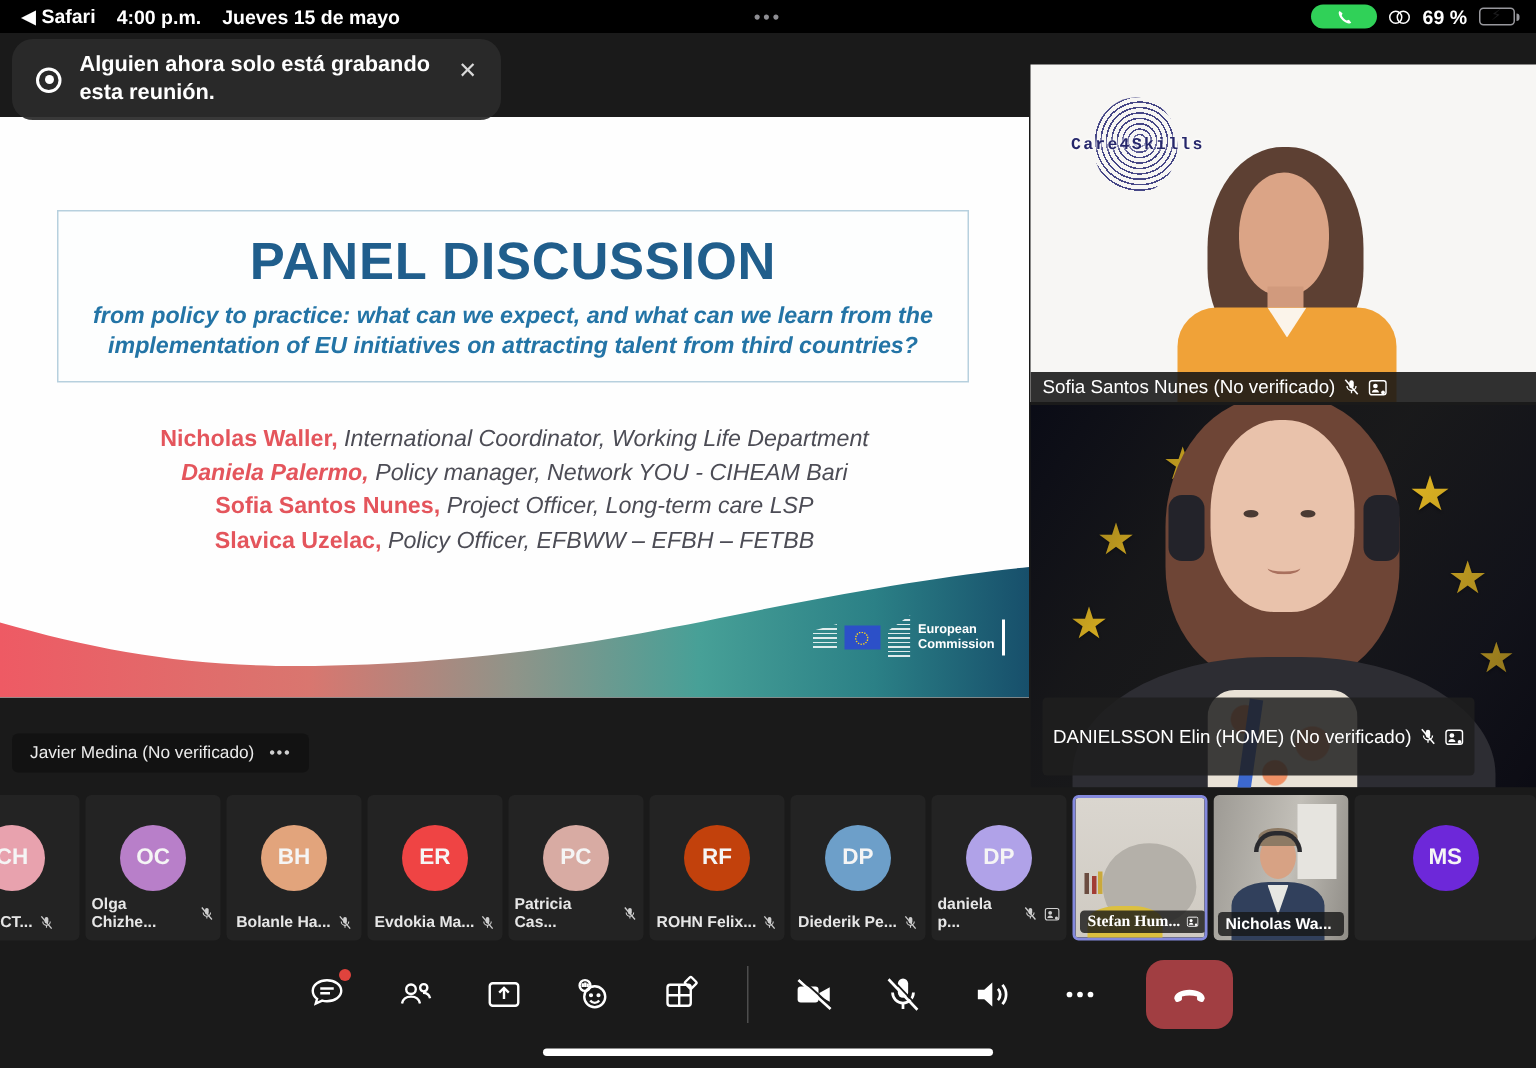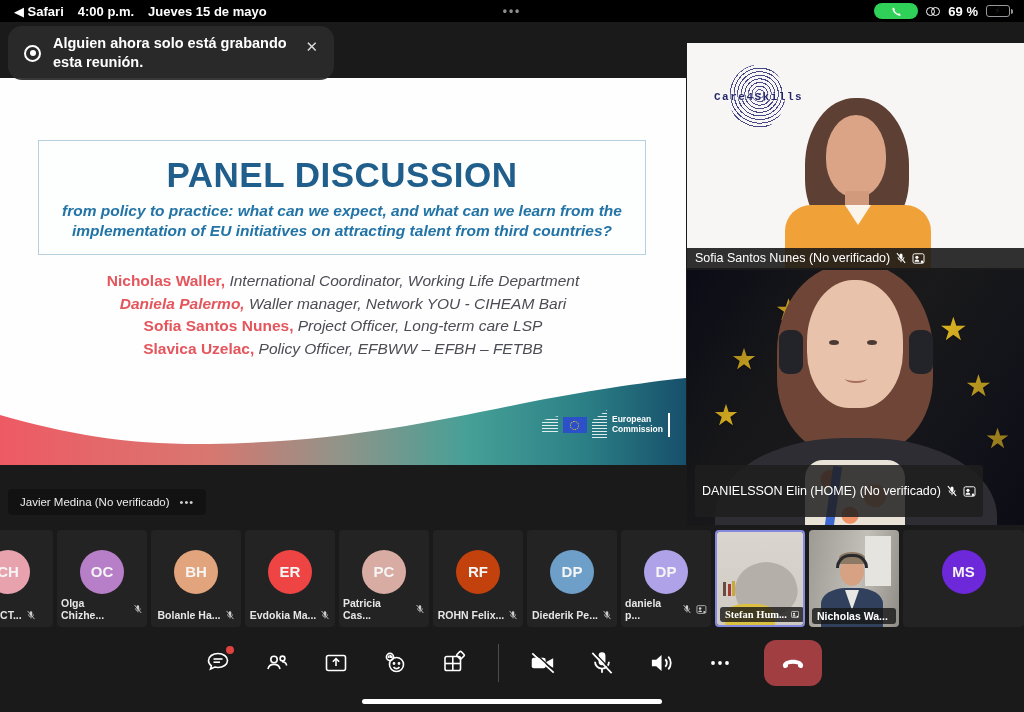--- a/index.html
+++ b/index.html
@@ -32,21 +32,21 @@
   .rec-icon:after { content:""; position:absolute; left:3.5px; top:3.5px; width:6px; height:6px; background:#fff; border-radius:50%; }
   .toast-text { color:#fff; font-size:14.5px; font-weight:600; line-height:1.3; flex:1; }
   .toast-close { color:#d9d9d9; font-size:15px; align-self:flex-start; margin-top:4px; cursor:default; padding:0 4px; background:none; border:none; }
 
   
   .slide { position:absolute; left:0; top:56px; width:686px; height:387px; background:#fefefe; overflow:hidden; }
   .titlebox { position:absolute; left:38px; top:62px; width:608px; height:115px; background:#fdfefe;
     border:1.5px solid #b7d0de; display:flex; flex-direction:column; align-items:center; justify-content:center; gap:6px; }
   .slide-title { font-size:35px; font-weight:800; letter-spacing:.5px; }
   .slide-sub { font-size:15.5px; font-weight:700; font-style:italic; text-align:center; width:560px; line-height:1.25; }
-  .speakers { position:absolute; left:0; top:192px; width:686px; text-align:center; font-size:15.5px; line-height:22.5px; }
+  .speakers { position:absolute; left:0; top:204px; width:686px; text-align:center; font-size:15.5px; line-height:22.5px; }
   .spk-name { font-weight:800; }
   .spk-role { font-style:italic; color:#4c4c55; }
   .wave { position:absolute; left:0; top:300px; width:686px; height:87px; }
   .ec-logo { position:absolute; right:16px; top:332px; display:flex; align-items:center; gap:5px; z-index:5; }
   .hatch { background:repeating-linear-gradient(to bottom, rgba(255,255,255,.85) 0 1px, transparent 1px 3px); }
   .hatch.a { width:16px; height:18px; clip-path:polygon(0 25%,100% 0,100% 100%,0 100%); }
   .hatch.b { width:15px; height:30px; clip-path:polygon(0 35%,100% 0,100% 100%,0 100%); }
   .ec-flag { width:24px; height:16px; background:#2c50c8; display:flex; align-items:center; justify-content:center; }
   .ec-stars { width:9px; height:9px; border:1px dotted #ffd617; border-radius:50%; }
   .ec-text { color:#fff; font-size:8.5px; line-height:1.15; font-weight:600; }
@@ -171,21 +171,21 @@
     <button class="toast-close">✕</button>
   </div>
 
   <div class="slide">
     <div class="titlebox">
       <div class="slide-title" style="color: rgb(32, 94, 140);">PANEL DISCUSSION</div>
       <div class="slide-sub" style="color: rgb(35, 116, 166);">from policy to practice: what can we expect, and what can we learn from the implementation of EU initiatives on attracting talent from third countries?</div>
     </div>
     <div class="speakers">
       <div><span class="spk-name" style="color: rgb(228, 85, 92);">Nicholas Waller,</span><span class="spk-role"> International Coordinator, Working Life Department</span></div>
-      <div><span class="spk-name" style="color: rgb(228, 85, 92); font-style: italic;">Daniela Palermo,</span><span class="spk-role"> Waller manager, Network YOU - CIHEAM Bari</span></div>
+      <div><span class="spk-name" style="color: rgb(228, 85, 92); font-style: italic;">Daniela Palermo,</span><span class="spk-role"> Policy manager, Network YOU - CIHEAM Bari</span></div>
       <div><span class="spk-name" style="color: rgb(228, 85, 92);">Sofia Santos Nunes,</span><span class="spk-role"> Project Officer, Long-term care LSP</span></div>
       <div><span class="spk-name" style="color: rgb(228, 85, 92);">Slavica Uzelac,</span><span class="spk-role"> Policy Officer, EFBWW – EFBH – FETBB</span></div>
     </div>
     <svg class="wave" viewBox="0 0 686 87" preserveAspectRatio="none">
       <defs>
         <linearGradient id="wg" x1="0" y1="0" x2="1" y2="0">
           <stop offset="0" stop-color="#ee5a64"></stop>
             <stop offset=".3" stop-color="#d9766f"></stop>
           <stop offset=".5" stop-color="#8f9489"></stop>
             <stop offset=".68" stop-color="#47a097"></stop>

